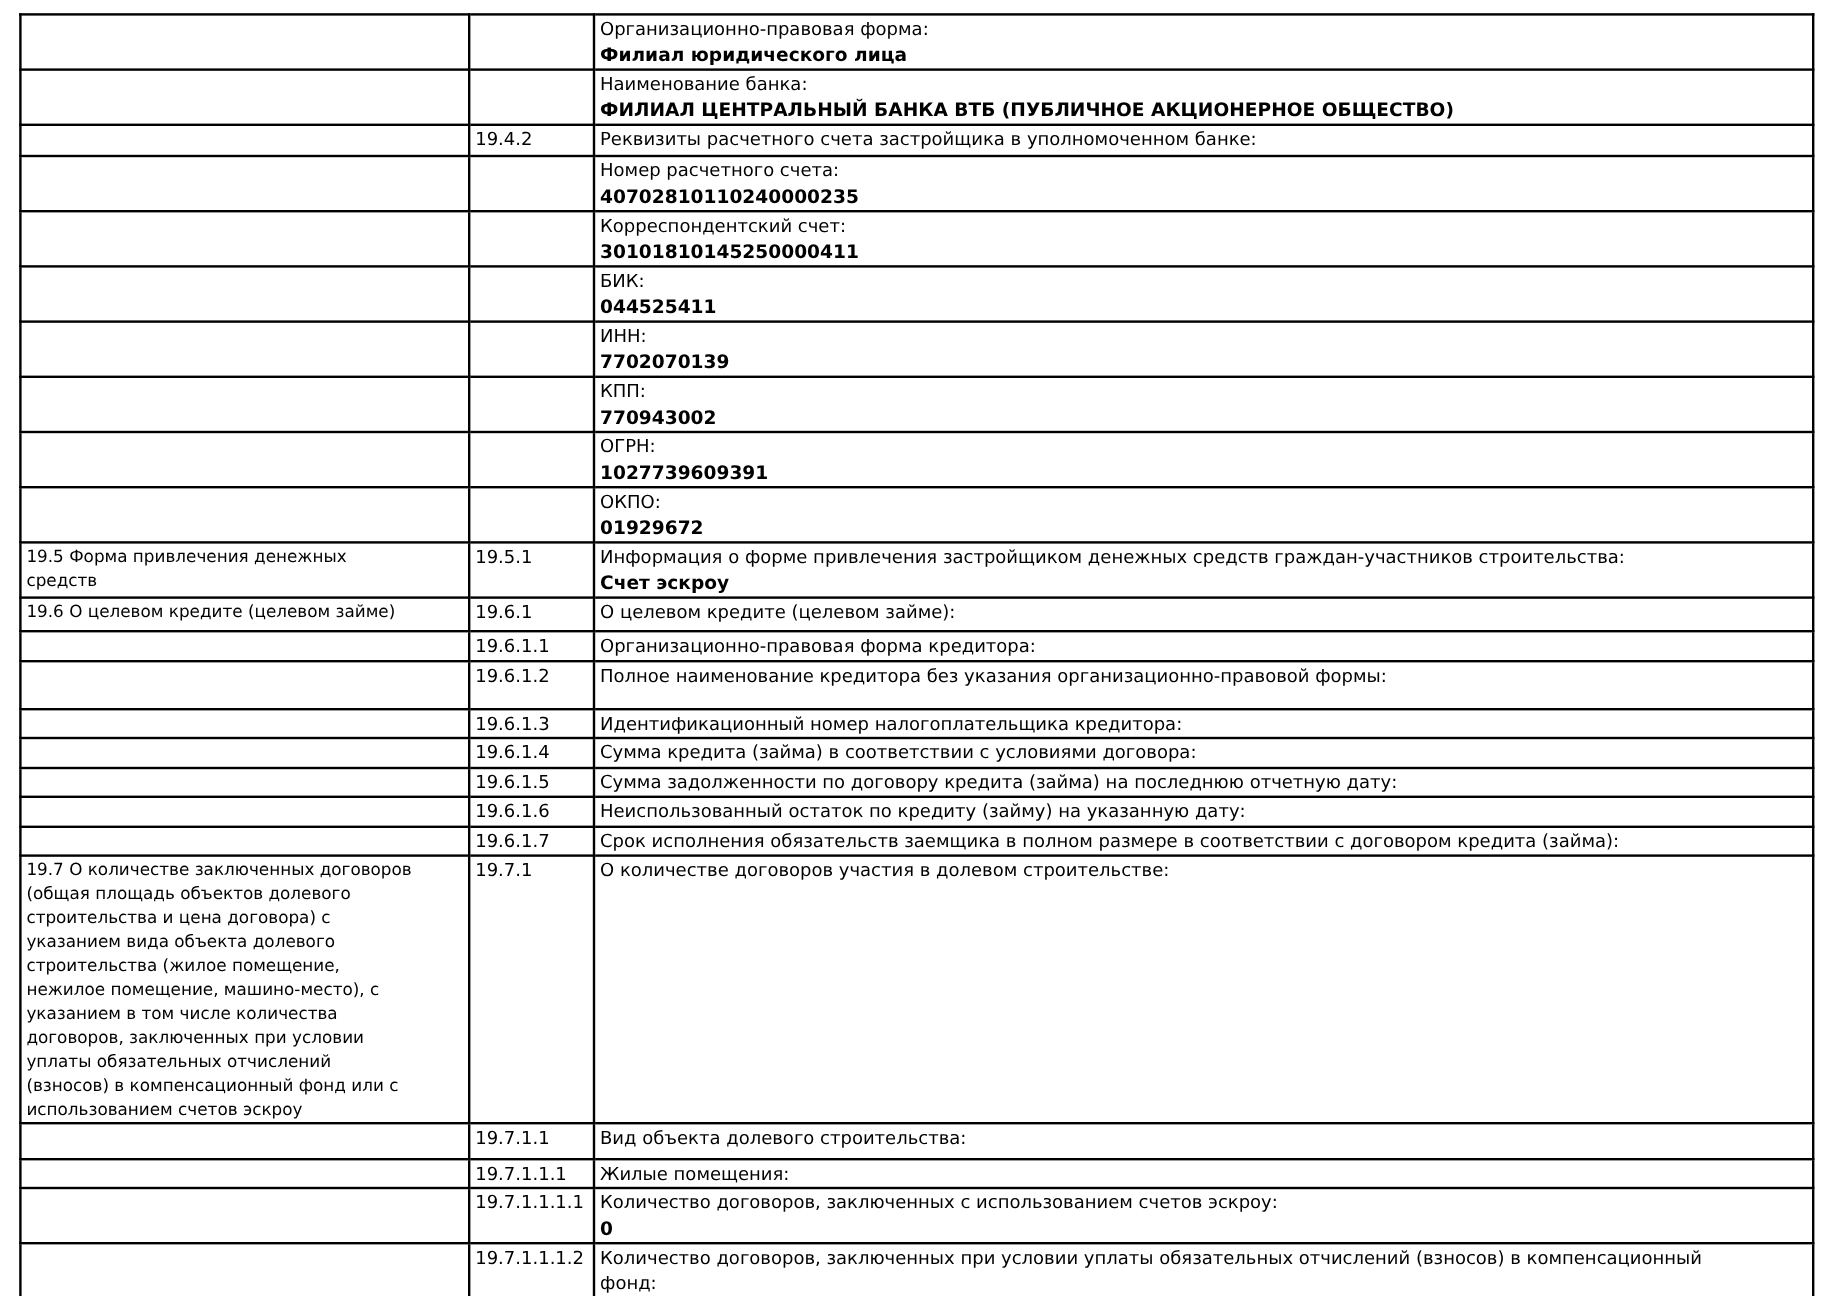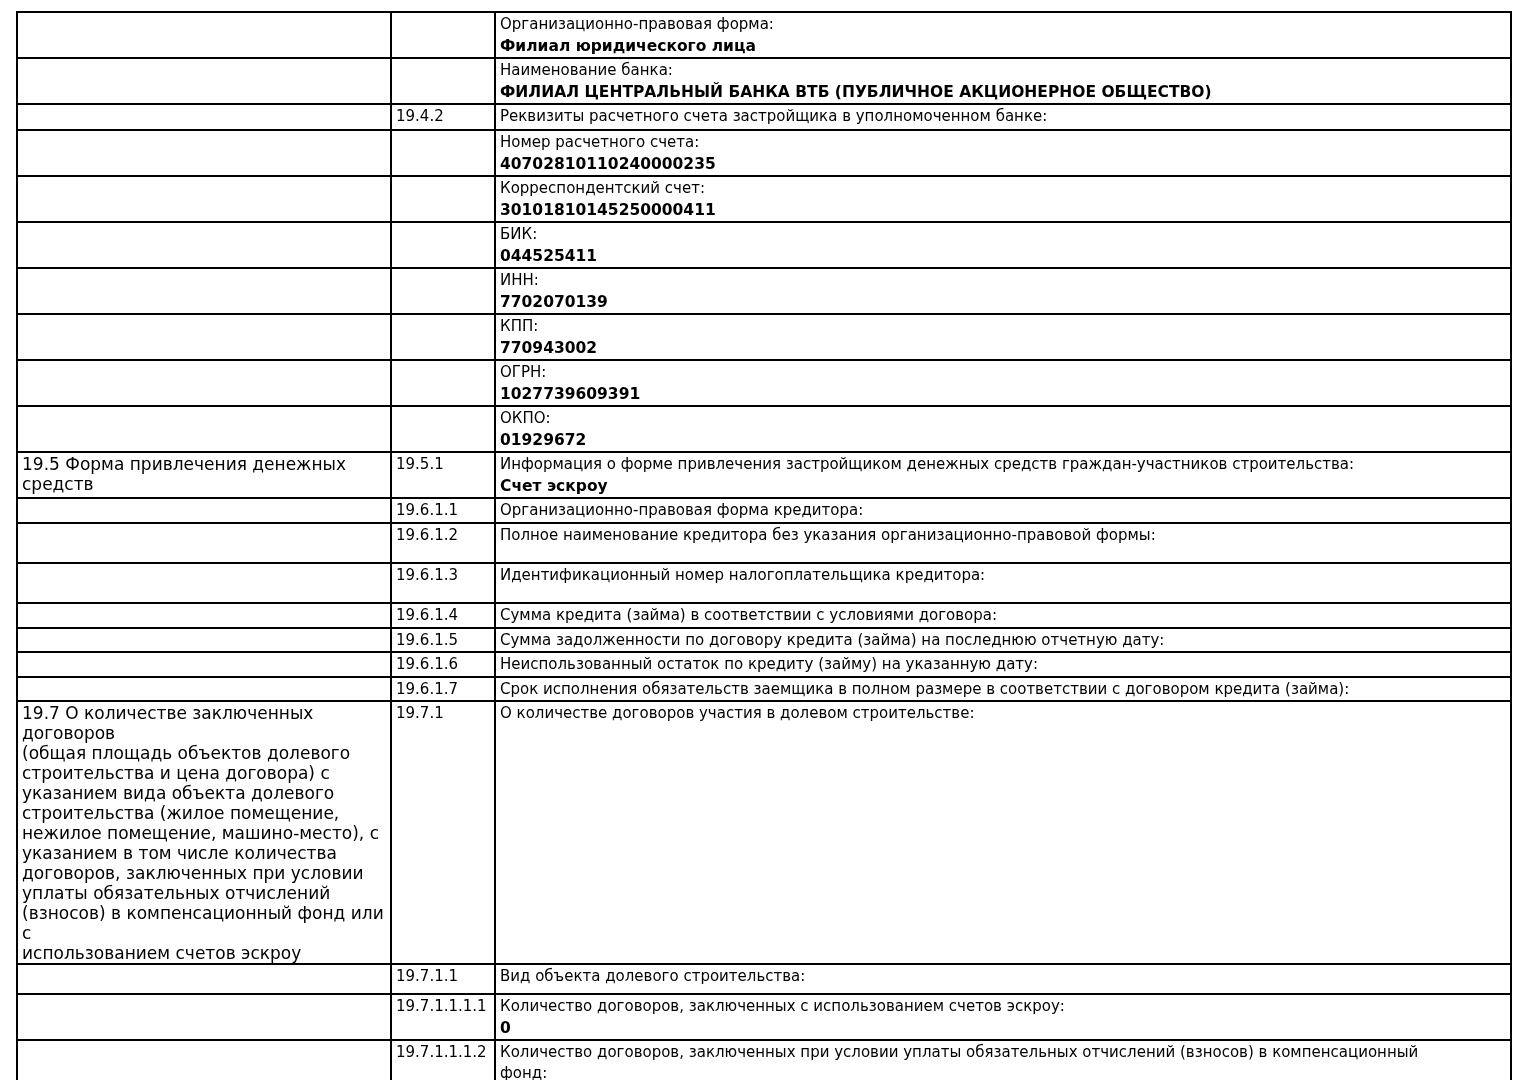--- a/index.html
+++ b/index.html
@@ -22,21 +22,21 @@
     width: 1496px;
     border-collapse: collapse;
     table-layout: fixed;
   }
   table.decl td {
     border: 2px solid #000000;
     vertical-align: top;
     padding: 1px 3px 0 4px;
     overflow: hidden;
   }
-  td.c1 { font-size: 17px; line-height: 20px; }
+  td.c1 { font-size: 14px; line-height: 20px; }
   td.c1 .sec { white-space: pre-line; }
   td.c2 { font-size: 15px; line-height: 21px; padding-left: 3px; }
   td.c3 .lbl { font-size: 15px; line-height: 21px; white-space: pre-line; }
   td.c3 .val { font-size: 15.5px; line-height: 22px; font-weight: bold; }
   td.mid { vertical-align: middle; border-radius: 10px; }
 </style>
 </head>
 <body>
 
 <div class="page">
@@ -172,20 +172,31 @@
 средств</div>
           </td>
           <td class="c2 mid">
             <div class="num">19.5.1</div>
           </td>
           <td class="c3">
             <div class="lbl">Информация о форме привлечения застройщиком денежных средств граждан-участников строительства:</div>
             <div class="val">Счет эскроу</div>
           </td>
         </tr>
+        <tr style="height: 28px;">
+          <td class="c1">
+            <div class="sec">19.6 О целевом кредите (целевом займе)</div>
+          </td>
+          <td class="c2">
+            <div class="num">19.6.1</div>
+          </td>
+          <td class="c3">
+            <div class="lbl">О целевом кредите (целевом займе):</div>
+          </td>
+        </tr>
         <tr style="height: 25px;">
           <td class="c1">
             <div class="sec"></div>
           </td>
           <td class="c2">
             <div class="num">19.6.1.1</div>
           </td>
           <td class="c3">
             <div class="lbl">Организационно-правовая форма кредитора:</div>
           </td>
@@ -194,21 +205,21 @@
           <td class="c1">
             <div class="sec"></div>
           </td>
           <td class="c2">
             <div class="num">19.6.1.2</div>
           </td>
           <td class="c3">
             <div class="lbl">Полное наименование кредитора без указания организационно-правовой формы:</div>
           </td>
         </tr>
-        <tr style="height: 40px;">
+        <tr style="height: 24px;">
           <td class="c1">
             <div class="sec"></div>
           </td>
           <td class="c2">
             <div class="num">19.6.1.3</div>
           </td>
           <td class="c3">
             <div class="lbl">Идентификационный номер налогоплательщика кредитора:</div>
           </td>
         </tr>
@@ -281,20 +292,31 @@
           <td class="c1">
             <div class="sec"></div>
           </td>
           <td class="c2">
             <div class="num">19.7.1.1</div>
           </td>
           <td class="c3">
             <div class="lbl">Вид объекта долевого строительства:</div>
           </td>
         </tr>
+        <tr style="height: 22px;">
+          <td class="c1">
+            <div class="sec"></div>
+          </td>
+          <td class="c2">
+            <div class="num">19.7.1.1.1</div>
+          </td>
+          <td class="c3">
+            <div class="lbl">Жилые помещения:</div>
+          </td>
+        </tr>
         <tr style="height: 43px;">
           <td class="c1">
             <div class="sec"></div>
           </td>
           <td class="c2 mid">
             <div class="num">19.7.1.1.1.1</div>
           </td>
           <td class="c3">
             <div class="lbl">Количество договоров, заключенных с использованием счетов эскроу:</div>
             <div class="val">0</div>

